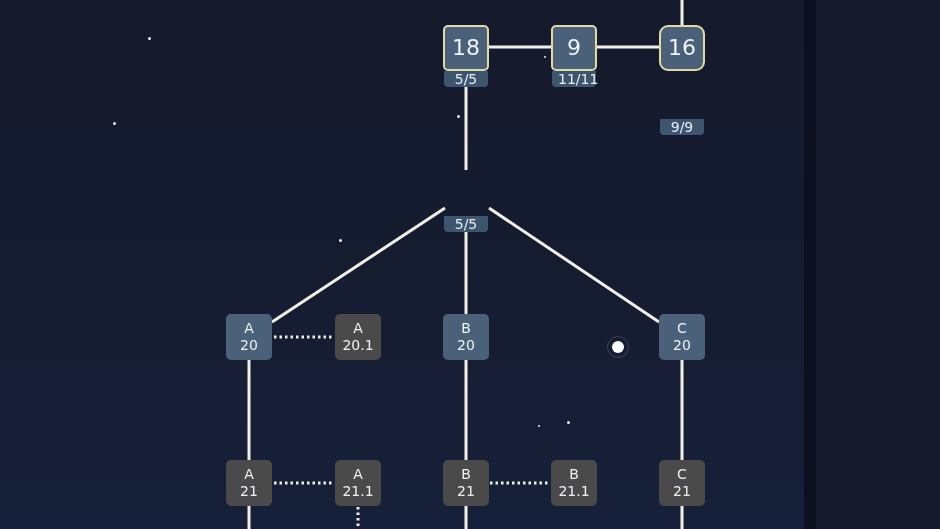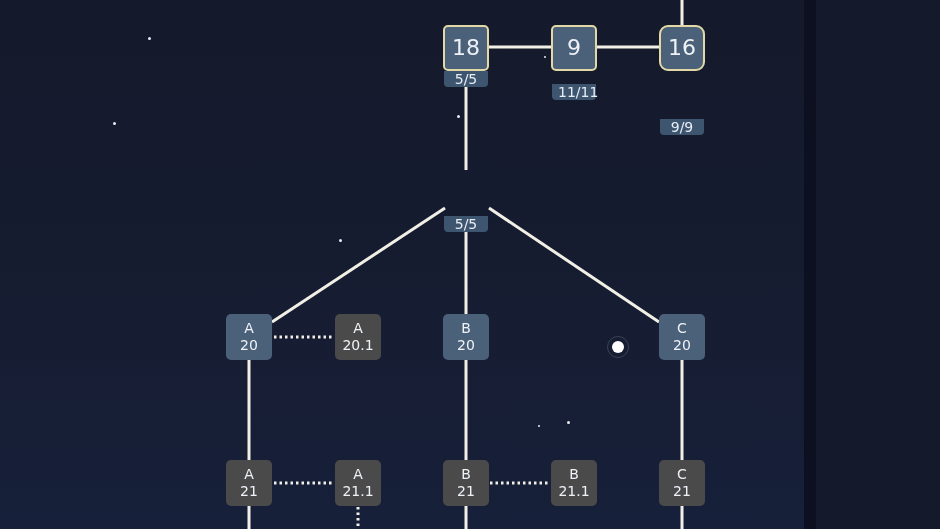--- a/index.html
+++ b/index.html
@@ -101,21 +101,21 @@
   </svg>
 
   <div class="node major" style="left:443px;top:25px;">
     <span class="num">18</span>
   </div>
   <div class="progress" style="left:444px;top:71px;">5/5</div>
 
   <div class="node major" style="left:551px;top:25px;">
     <span class="num">9</span>
   </div>
-  <div class="progress" style="left:552px;top:84px;padding-left:6px;">11/11</div>
+  <div class="progress" style="left:552px;top:71px;padding-left:6px;">11/11</div>
 
   <div class="node major" style="left:659px;top:25px;border-radius:9px;">
     <span class="num">16</span>
   </div>
   <div class="progress" style="left:660px;top:71px;margin-top:48px;">9/9</div>
 
   <div class="progress" style="left:444px;top:216px;">5/5</div>
 
   <div class="node branch" style="left:226px;top:314px;">
     <span class="letter">A</span>

